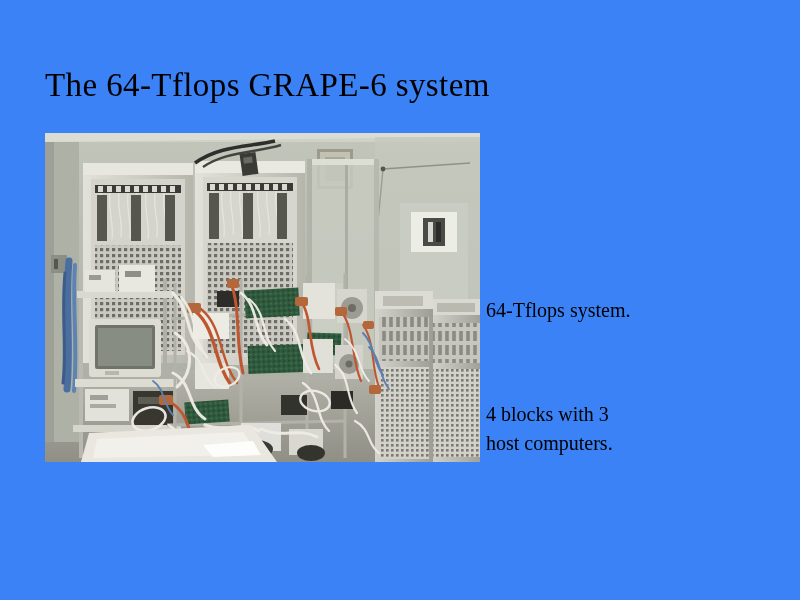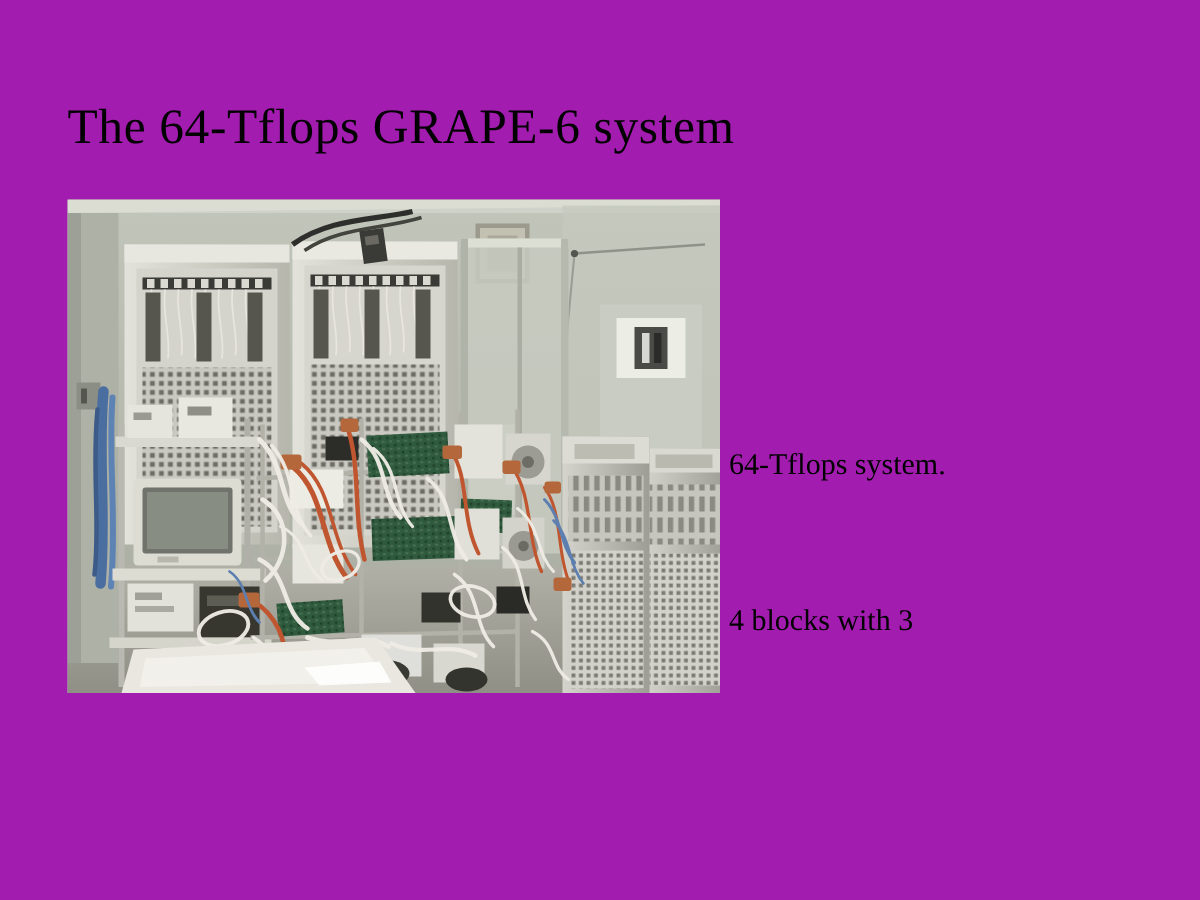--- a/index.html
+++ b/index.html
@@ -9,21 +9,21 @@
     background: #ffffff;
   }
   body {
     font-family: "Liberation Serif", "DejaVu Serif", serif;
     color: #000000;
   }
   #slide {
     position: relative;
     width: 800px;
     height: 600px;
-    background: #a21caf;
+    background: #3b82f6;
     overflow: hidden;
   }
 
   
   #slide-title {
     position: absolute;
     left: 45px;
     top: 66px;
     font-size: 33px;
     line-height: 38px;
@@ -366,15 +366,16 @@
       </g>
 
       <rect x="0" y="0" width="435" height="329" fill="none"></rect>
     </svg>
   </div>
 
   <div id="caption-1" class="caption">64-Tflops system.</div>
 
   <div id="caption-2" class="caption">
     <div>4 blocks with 3</div>
+    <div>host computers.</div>
   </div>
 
 </div>
 
 </body></html>

